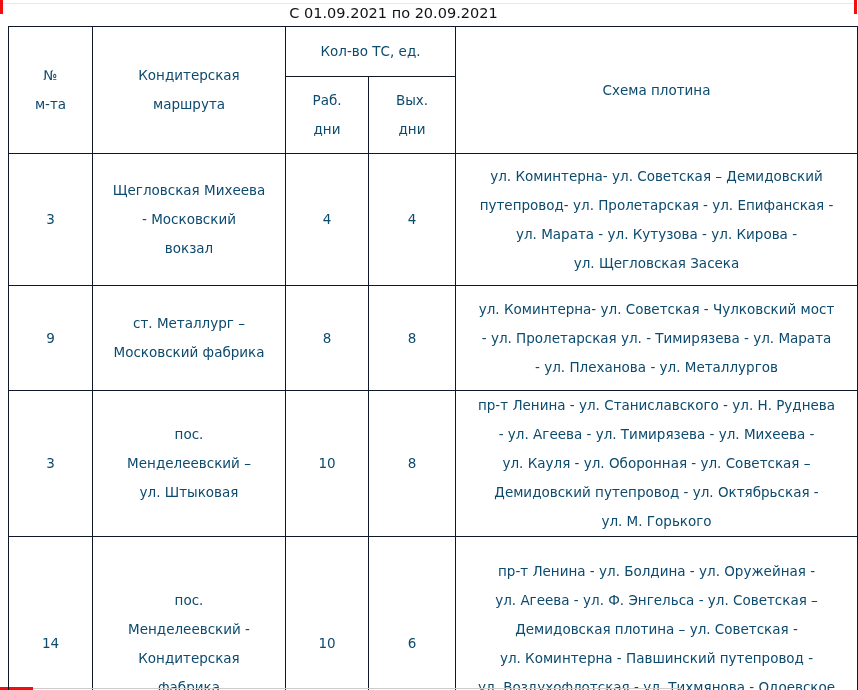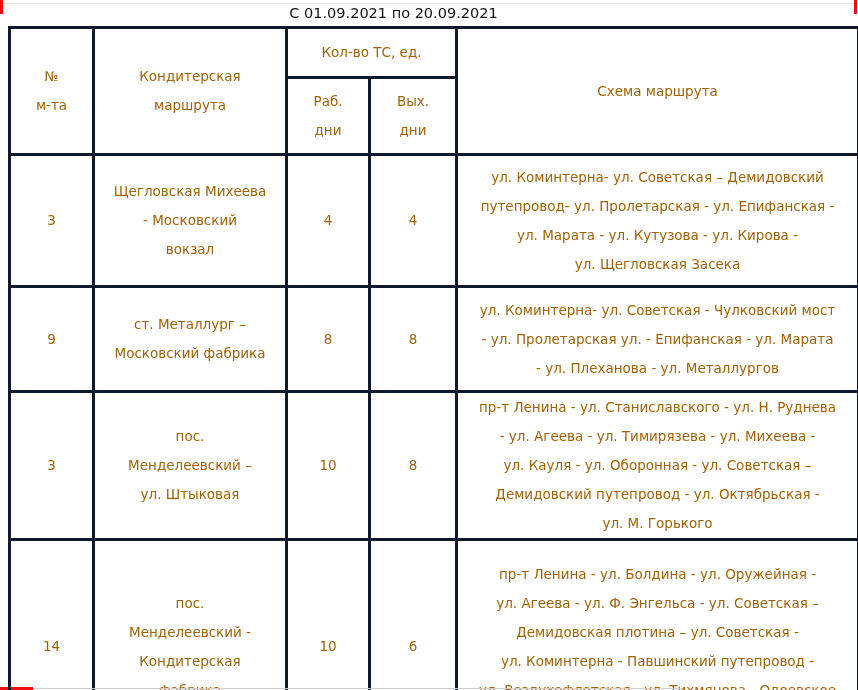--- a/index.html
+++ b/index.html
@@ -44,25 +44,25 @@
     z-index: 5;
   }
   table.routes {
     position: absolute;
     left: 8px; top: 26px;
     width: 849px;
     border-collapse: collapse;
     table-layout: fixed;
   }
   table.routes td {
-    border: 3px solid #0f172a;
+    border: 1px solid #0f172a;
     vertical-align: middle;
     font-size: 13.5px;
     line-height: 29px;
-    color: #a16207;
+    color: #0c4a6e;
     padding: 0;
     overflow: hidden;
     text-align: center;
   }
   .hr1 { height: 50px; }
   .hr2 { height: 77px; }
   .r0 { height: 132px; }
   .r1 { height: 105px; }
   .r2 { height: 145px; }
   .r3 { height: 214px; }
@@ -102,21 +102,21 @@
       <col style="width:87px">
       <col style="width:402px">
     </colgroup>
     <tbody>
       <tr class="hr1">
         <td rowspan="2" class="c-center">№
 м-та</td>
         <td rowspan="2" class="c-center">Кондитерская
 маршрута</td>
         <td colspan="2" class="c-center">Кол-во ТС, ед.</td>
-        <td rowspan="2" class="c-center">Схема маршрута</td>
+        <td rowspan="2" class="c-center">Схема плотина</td>
       </tr>
       <tr class="hr2">
         <td class="c-center">Раб.
 дни</td>
         <td class="c-center">Вых.
 дни</td>
       </tr>
 
       <tr class="r0">
         <td class="c-center">3</td>
@@ -131,21 +131,21 @@
 ул. Щегловская Засека</td>
       </tr>
 
       <tr class="r1">
         <td class="c-center">9</td>
         <td class="c-name">ст. Металлург –
 Московский фабрика</td>
         <td class="c-center">8</td>
         <td class="c-center">8</td>
         <td class="c-scheme">ул. Коминтерна- ул. Советская - Чулковский мост
-- ул. Пролетарская ул. - Епифанская - ул. Марата
+- ул. Пролетарская ул. - Тимирязева - ул. Марата
 - ул. Плеханова - ул. Металлургов</td>
       </tr>
 
       <tr class="r2">
         <td class="c-center">3</td>
         <td class="c-name">пос.
 Менделеевский –
 ул. Штыковая</td>
         <td class="c-center">10</td>
         <td class="c-center">8</td>

